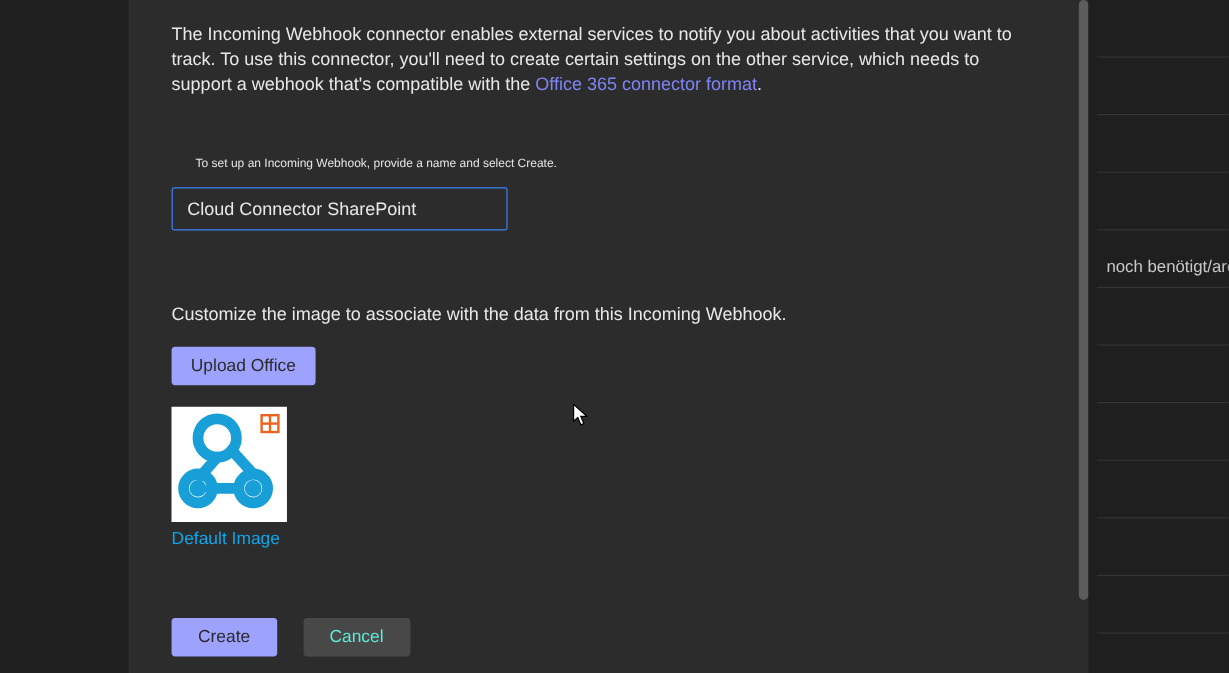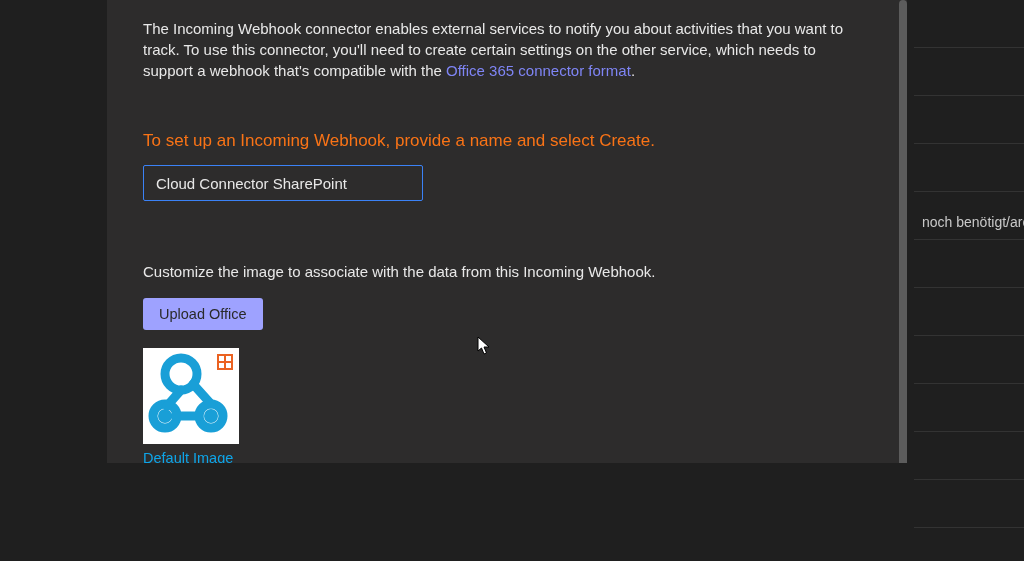--- a/index.html
+++ b/index.html
@@ -38,21 +38,21 @@
       white-space: nowrap;
     }
     .bg-row.with-text {
       padding-top: 12px;
     }
     .dialog {
       position: absolute;
       left: 107px;
       top: 0;
       width: 800px;
-      height: 463px;
+      height: 561px;
       background: #2d2c2c;
       padding: 0 32px 16px 36px;
       overflow: hidden;
     }
     .scrollbar {
       position: absolute;
       right: 0;
       top: 0;
       width: 8px;
       height: 100%;
@@ -72,23 +72,24 @@
       line-height: 1.4;
       color: #e8e8e8;
       margin-top: 18px;
       max-width: 720px;
     }
     .description a {
       color: #7f85f5;
       text-decoration: none;
     }
     .setup-text {
-      font-size: 17px;
-      color: #f97316;
+      font-size: 10px;
+      color: #e5e5e5;
       margin-top: 50px;
+      margin-left: 20px;
     }
     .name-input {
       margin-top: 14px;
       width: 280px;
       height: 36px;
       background: #2d2c2c;
       border: 1px solid #3b82f6;
       border-radius: 2px;
       color: #e8e8e8;
       font-size: 15px;

